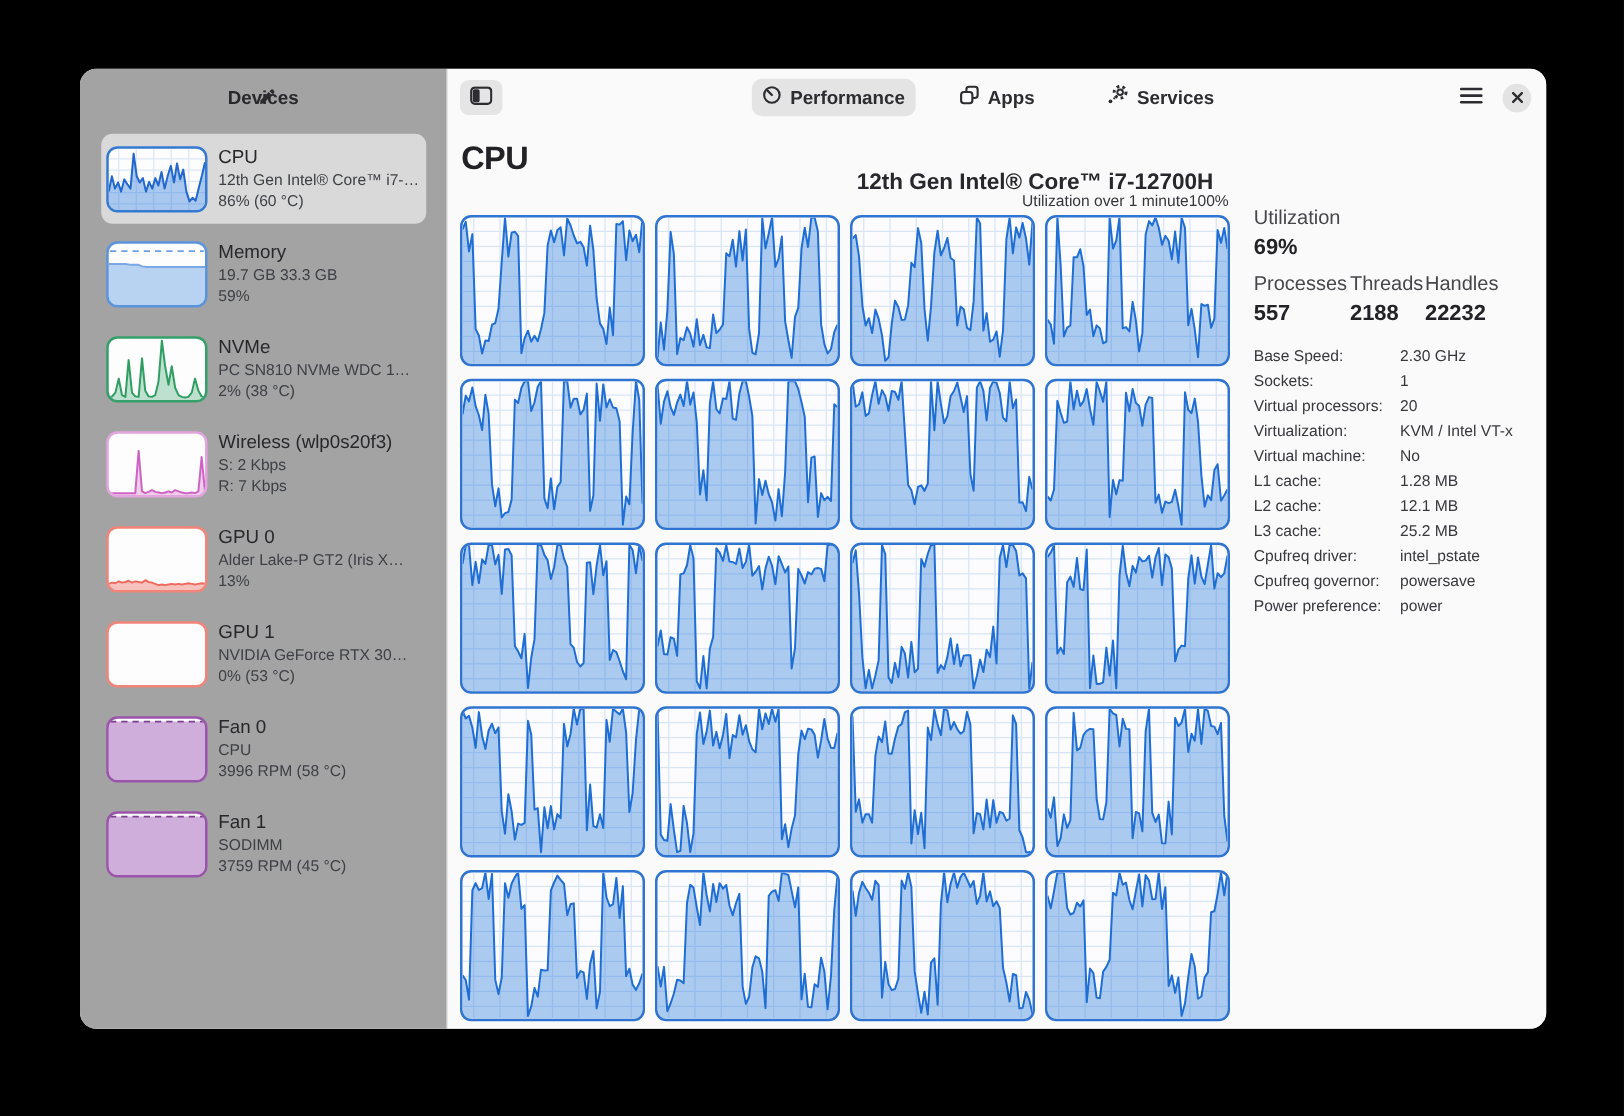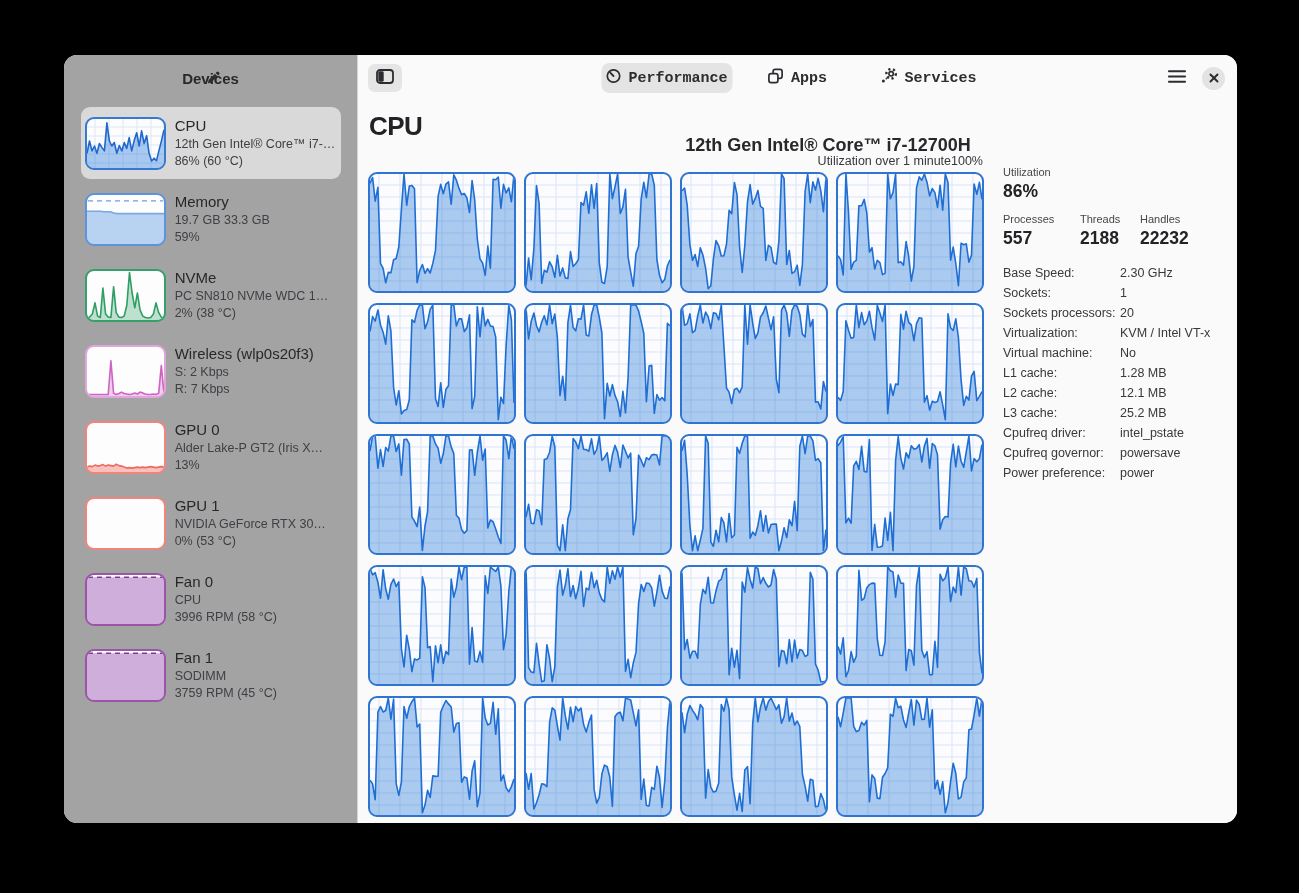--- a/index.html
+++ b/index.html
@@ -24,21 +24,21 @@
   .device-name { font-size:15px; color:#28282c; line-height:19px; margin-bottom:1px; white-space:nowrap; }
   .device-sub { font-size:12.5px; color:#3e4045; line-height:17.5px; white-space:nowrap; }
 
   
   .main { flex:1; display:flex; flex-direction:column; background:#fafafa; min-width:0; }
   .main-header { height:46px; flex:none; display:flex; align-items:center; padding:0 12px 0 10px; position:relative; }
   .panel-toggle-btn { width:34px; height:28px; border:none; border-radius:7px; background:#e5e5e5; display:flex; align-items:center; justify-content:center; cursor:pointer; }
   .tabs { position:absolute; left:50%; top:0; height:100%; transform:translateX(-50%); display:flex; align-items:center; }
   .tab { min-width:131px; height:30px; display:flex; align-items:center; justify-content:center; gap:7px;
     border:none; background:transparent; border-radius:8px; font-size:15px; font-weight:700; color:#2d2d31; cursor:pointer;
-    font-family:Liberation Mono, monospace; }
+    font-family:Liberation Sans, sans-serif; }
   .tab.active { background:#e4e4e4; }
   .header-right { margin-left:auto; display:flex; align-items:center; gap:15px; }
   .menu-btn { border:none; background:transparent; cursor:pointer; display:flex; align-items:center; }
   .close-btn { width:23px; height:23px; border:none; border-radius:50%; background:#e3e3e3; display:flex; align-items:center; justify-content:center; cursor:pointer; }
 
   .content { flex:1; padding:10px 12px 0 10px; display:flex; flex-direction:column; min-height:0; }
   .title-row { position:relative; height:36px; flex:none; }
   .page-title { position:absolute; left:1px; top:0; font-size:26px; font-weight:800; color:#222226; letter-spacing:-0.5px; }
   .model-name { position:absolute; left:0; top:24px; width:920px; text-align:center; font-size:18px; font-weight:700; color:#28282c; }
   .body-row { display:flex; margin-top:7px; min-height:0; }
@@ -46,21 +46,21 @@
   .caption-row { display:flex; justify-content:flex-end; align-items:baseline; font-size:12.5px; color:#37373c; margin:0 1px 4px 1px; }
   .cores-grid { display:grid; grid-template-columns:repeat(4,148px); grid-auto-rows:121px; gap:10px 8px; }
   .core-cell { border:2px solid #2e74d0; border-radius:9px; background:#fcfcfe; overflow:hidden; }
   .core-cell svg { display:block; }
 
   .stats-col { margin-left:19px; padding-top:12px; flex:1; min-width:0; }
   .stat-group { display:grid; margin-bottom:11px; }
   .stat-group.cols-0 { grid-template-columns:70px auto; }
   .stat-group.cols-1 { grid-template-columns:77px 60px auto; }
   .stat-group.cols-2 { grid-template-columns:auto; }
-  .stat-label { font-size:11px; color:#46464b; margin-bottom:3px; white-space:nowrap; }
+  .stat-label { font-size:16px; color:#46464b; margin-bottom:3px; white-space:nowrap; }
   .stat-value { font-size:17.5px; font-weight:700; color:#232327; white-space:nowrap; }
   .details-list { margin-top:14px; }
   .detail-row { display:grid; grid-template-columns:117px auto; height:20px; line-height:20px; font-size:12.5px; color:#38383d; white-space:nowrap; }
 </style>
 </head>
 <body>
 
 <div class="stage">
   <div class="window">
 
@@ -708,21 +708,21 @@
                     <polyline points="0.0,18.7 2.6,28.7 5.2,15.1 7.9,0.0 10.5,0.0 13.1,0.0 15.7,28.3 18.3,33.6 20.9,32.4 23.6,24.2 26.2,27.2 28.8,22.3 31.4,103.8 34.0,76.9 36.7,80.4 39.3,100.1 41.9,100.6 44.5,79.3 47.1,75.5 49.7,69.8 52.4,16.2 55.0,18.3 57.6,0.3 60.2,9.8 62.8,8.1 65.5,22.0 68.1,29.4 70.7,14.9 73.3,1.6 75.9,27.1 78.5,2.1 81.2,6.5 83.8,21.4 86.4,21.2 89.0,0.0 91.6,29.2 94.3,11.8 96.9,90.8 99.5,82.3 102.1,96.3 104.7,83.9 107.3,114.7 110.0,104.6 112.6,83.7 115.2,65.2 117.8,75.3 120.4,101.0 123.1,99.2 125.7,83.9 128.3,79.9 130.9,31.8 133.5,31.0 136.1,17.2 138.8,0.0 141.4,18.2 144.0,0.0" fill="none" stroke="#1f6ed4" stroke-width="1.6" stroke-linejoin="round"></polyline>
                   </svg>
                 </div>
               </div>
           </div>
           <div class="stats-col">
             <div id="stat-groups">
                 <div class="stat-group cols-0">
                   <div>
                     <div class="stat-label">Utilization</div>
-                    <div class="stat-value">86%</div>
+                    <div class="stat-value">69%</div>
                   </div>
                 </div>
                 <div class="stat-group cols-1">
                   <div>
                     <div class="stat-label">Processes</div>
                     <div class="stat-value">557</div>
                   </div>
                   <div>
                     <div class="stat-label">Threads</div>
                     <div class="stat-value">2188</div>
@@ -736,21 +736,21 @@
             <div class="details-list" id="details-list">
                 <div class="detail-row">
                   <span>Base Speed:</span>
                   <span>2.30 GHz</span>
                 </div>
                 <div class="detail-row">
                   <span>Sockets:</span>
                   <span>1</span>
                 </div>
                 <div class="detail-row">
-                  <span>Sockets processors:</span>
+                  <span>Virtual processors:</span>
                   <span>20</span>
                 </div>
                 <div class="detail-row">
                   <span>Virtualization:</span>
                   <span>KVM / Intel VT-x</span>
                 </div>
                 <div class="detail-row">
                   <span>Virtual machine:</span>
                   <span>No</span>
                 </div>

